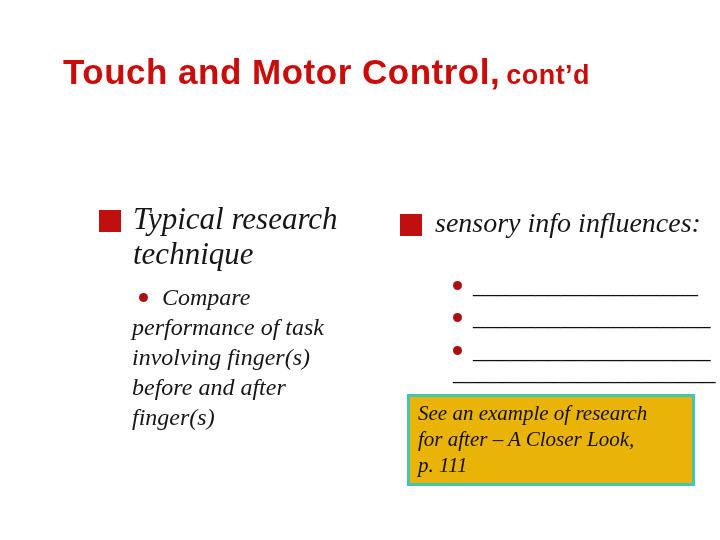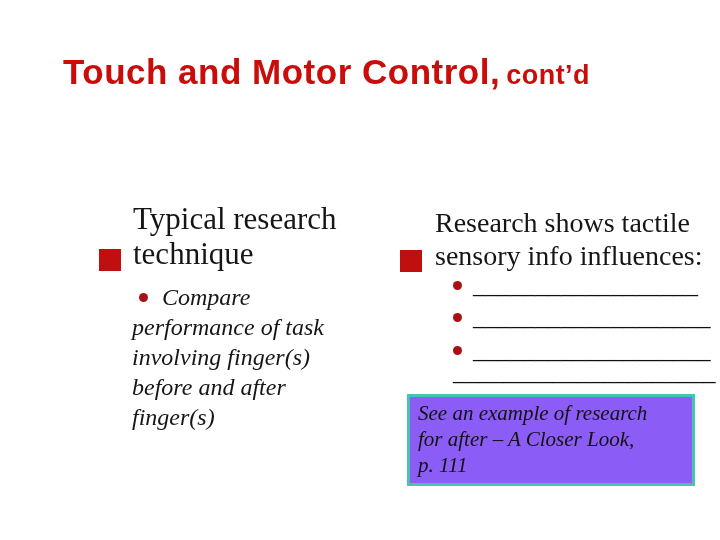--- a/index.html
+++ b/index.html
@@ -22,21 +22,21 @@
     white-space: nowrap;
     font-family: "Liberation Sans", sans-serif;
     font-weight: 700;
     color: var(--title-red, #c90d0b);
     letter-spacing: 0.5px;
   }
   .title-main  { font-size: 35px; }
   .title-suffix{ font-size: 27px; margin-left: 6px; }
 
   
-  .bullet-row { position: absolute; display: flex; align-items: flex-end; }
+  .bullet-row { position: absolute; display: flex; align-items: flex-start; font-style: italic; }
   .sq {
     width: 22px; height: 22px;
     background: var(--bullet-square-red, #c00f0f);
     flex: 0 0 auto;
   }
   .left-heading  { left: 99px;  top: 201px; }
   .left-heading  .sq { margin-top: 9px;  margin-right: 12px; }
   .left-heading  .heading-text { font-size: 31px; line-height: 35px; }
   .right-heading { left: 400px; top: 206px; }
   .right-heading .sq { margin-top: 8px; margin-right: 13px; }
@@ -76,21 +76,21 @@
   .blank-r4 { top: 359px; }
 
   
   .note-box {
     position: absolute;
     left: 407px; top: 394px;
     width: 288px;
     box-sizing: border-box;
     border: 3px solid var(--note-border-teal, #45c4b2);
     padding: 3px 8px 5px 8px;
-    background: #8b5cf6;
+    background: #eab308;
     font-style: italic;
     font-size: 21px;
     line-height: 26px;
     color: #111111;
   }
 </style>
 </head>
 <body>
 
 <div class="slide">
@@ -111,21 +111,20 @@
     <div><span class="dot dot-sub"></span><span>Compare</span></div>
     <div>performance of task</div>
     <div>involving finger(s)</div>
     <div>before and after</div>
     <div>finger(s)</div>
   </div>
 
   <div class="bullet-row right-heading">
     <span class="sq"></span>
     <div class="heading-text">
-      <div>Research shows tactile</div>
       <div>sensory info influences:</div>
     </div>
   </div>
 
   <div class="blank-row blank-r1">
     <span class="dot"></span><span>__________________</span>
   </div>
   <div class="blank-row blank-r2">
     <span class="dot"></span><span>___________________</span>
   </div>

